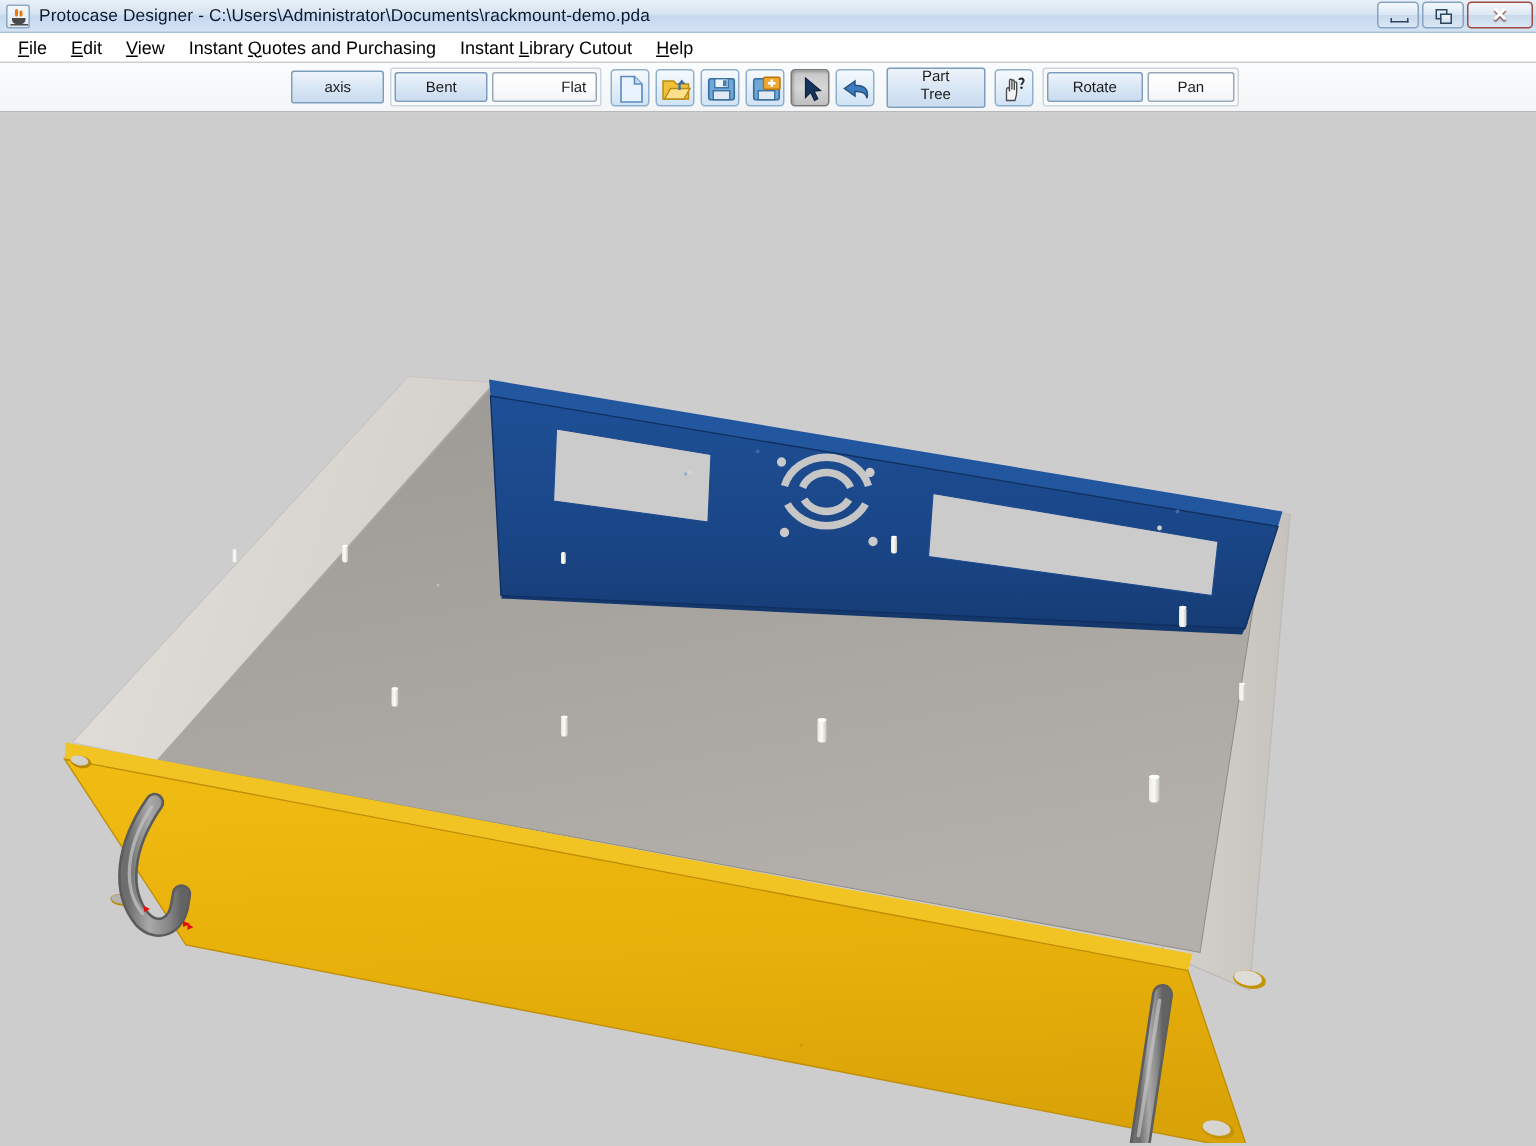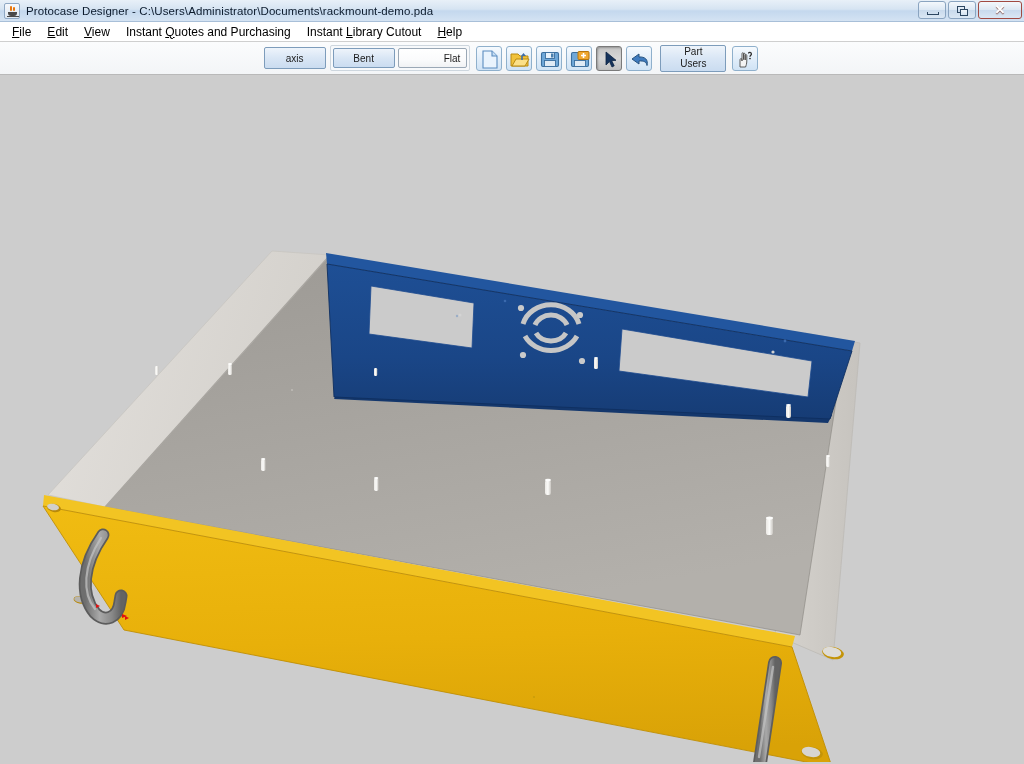--- a/index.html
+++ b/index.html
@@ -331,33 +331,37 @@
     <div class="tb-icon-btn">
       <svg width="20" height="19" viewBox="0 0 20 19">
         <path d="M9 4 L2 9 L9 14 L9 11 C14 10.6 16.5 12 17 15.5 C18.4 9.6 15 6.6 9 7 Z" fill="#3f7bbf" stroke="#27537f" stroke-width="1"></path>
       </svg>
     </div>
 
     <div class="tb-sep"></div>
 
     <div class="tb-btn-text tall">
       <span>Part</span>
-      <span>Users</span>
+      <span>Tree</span>
     </div>
 
     <div class="tb-icon-btn" style="margin-left:6px;">
       <svg width="20" height="19" viewBox="0 0 20 19">
         <path d="M4 17 L4 10 C4 8.5 5.2 8 5.8 9 L6 11 L6 3.6 C6 2.4 7.6 2.4 7.6 3.6 L7.6 9.6
                  L7.6 4.2 C7.6 3 9.2 3 9.2 4.2 L9.2 10 L9.2 5.4 C9.2 4.3 10.8 4.3 10.8 5.4 L10.8 11
                  C10.8 14 10 15.5 9.6 17 Z" fill="#f4f4f4" stroke="#4a4a4a" stroke-width="0.9"></path>
         <path d="M12.6 3.4 C12.6 1.9 15.4 2 15.4 3.9 C15.4 5.2 14 5.3 14 6.7" fill="none" stroke="#2c2c2c" stroke-width="1.3"></path>
         <circle cx="14" cy="8.5" r="0.85" fill="#2c2c2c"></circle>
       </svg>
     </div>
 
+    <div class="tb-group">
+      <div class="tb-btn-text" style="min-width:64px;height:20px;">Rotate</div>
+      <div class="tb-btn-text off" style="min-width:58px;height:20px;">Pan</div>
+    </div>
   </div>
 
   <div class="canvas">
     <svg width="1024" height="687" viewBox="0 0 1024 687">
       <defs>
         <linearGradient id="gBase" x1="0" y1="0" x2="0.35" y2="1">
           <stop offset="0" stop-color="#9c9994"></stop>
           <stop offset="1" stop-color="#b3b0ab"></stop>
         </linearGradient>
         <linearGradient id="gLeftWall" x1="0" y1="0" x2="1" y2="0.3">

